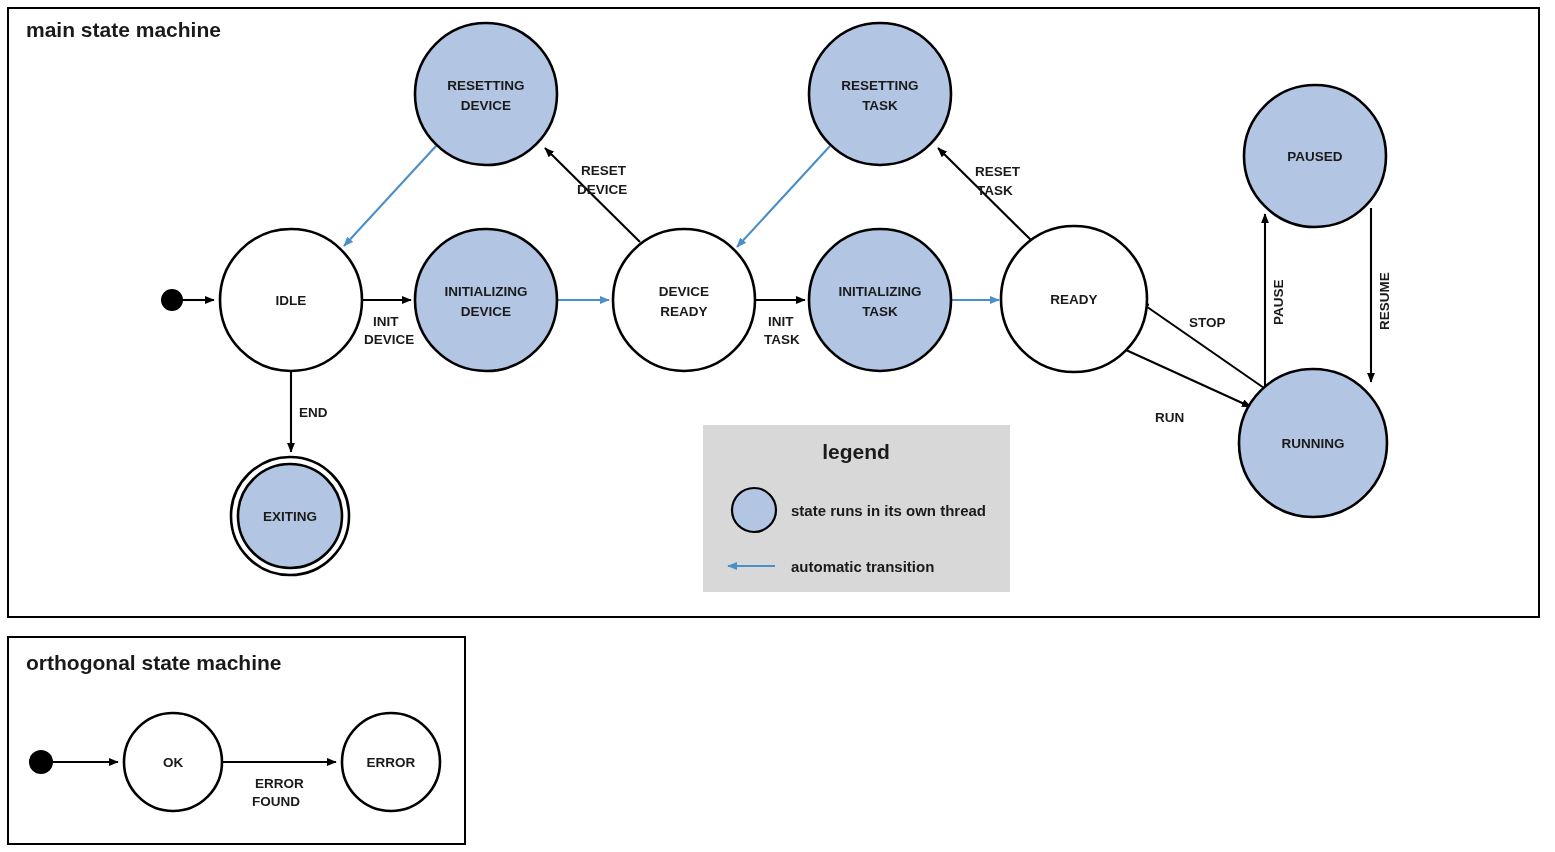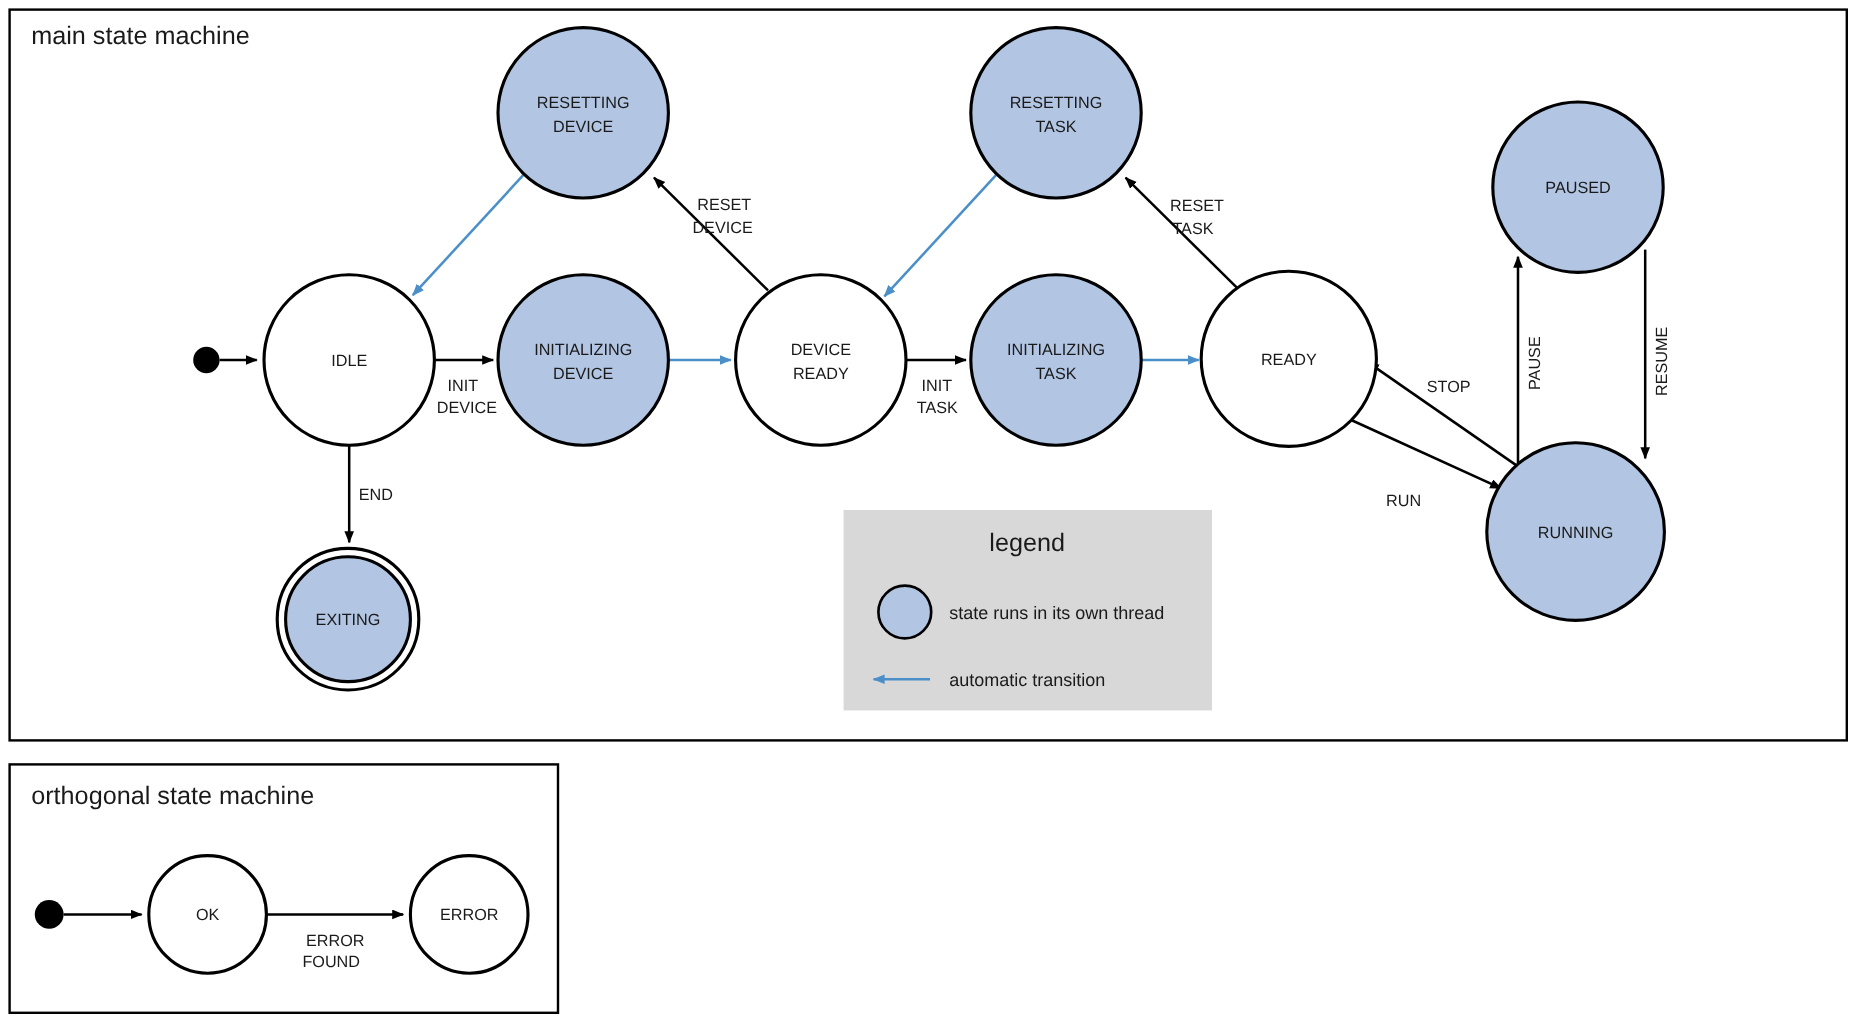--- a/index.html
+++ b/index.html
@@ -10,20 +10,21 @@
   body {
     width: 1555px;
     height: 852px;
     font-family: "Liberation Sans", sans-serif;
     overflow: hidden;
   }
   #stage {
     position: relative;
     width: 1555px;
     height: 852px;
+    font-weight: bold;
   }
   svg#diagram {
     position: absolute;
     left: 0;
     top: 0;
     width: 1555px;
     height: 852px;
     shape-rendering: geometricPrecision;
   }
   .frame {

